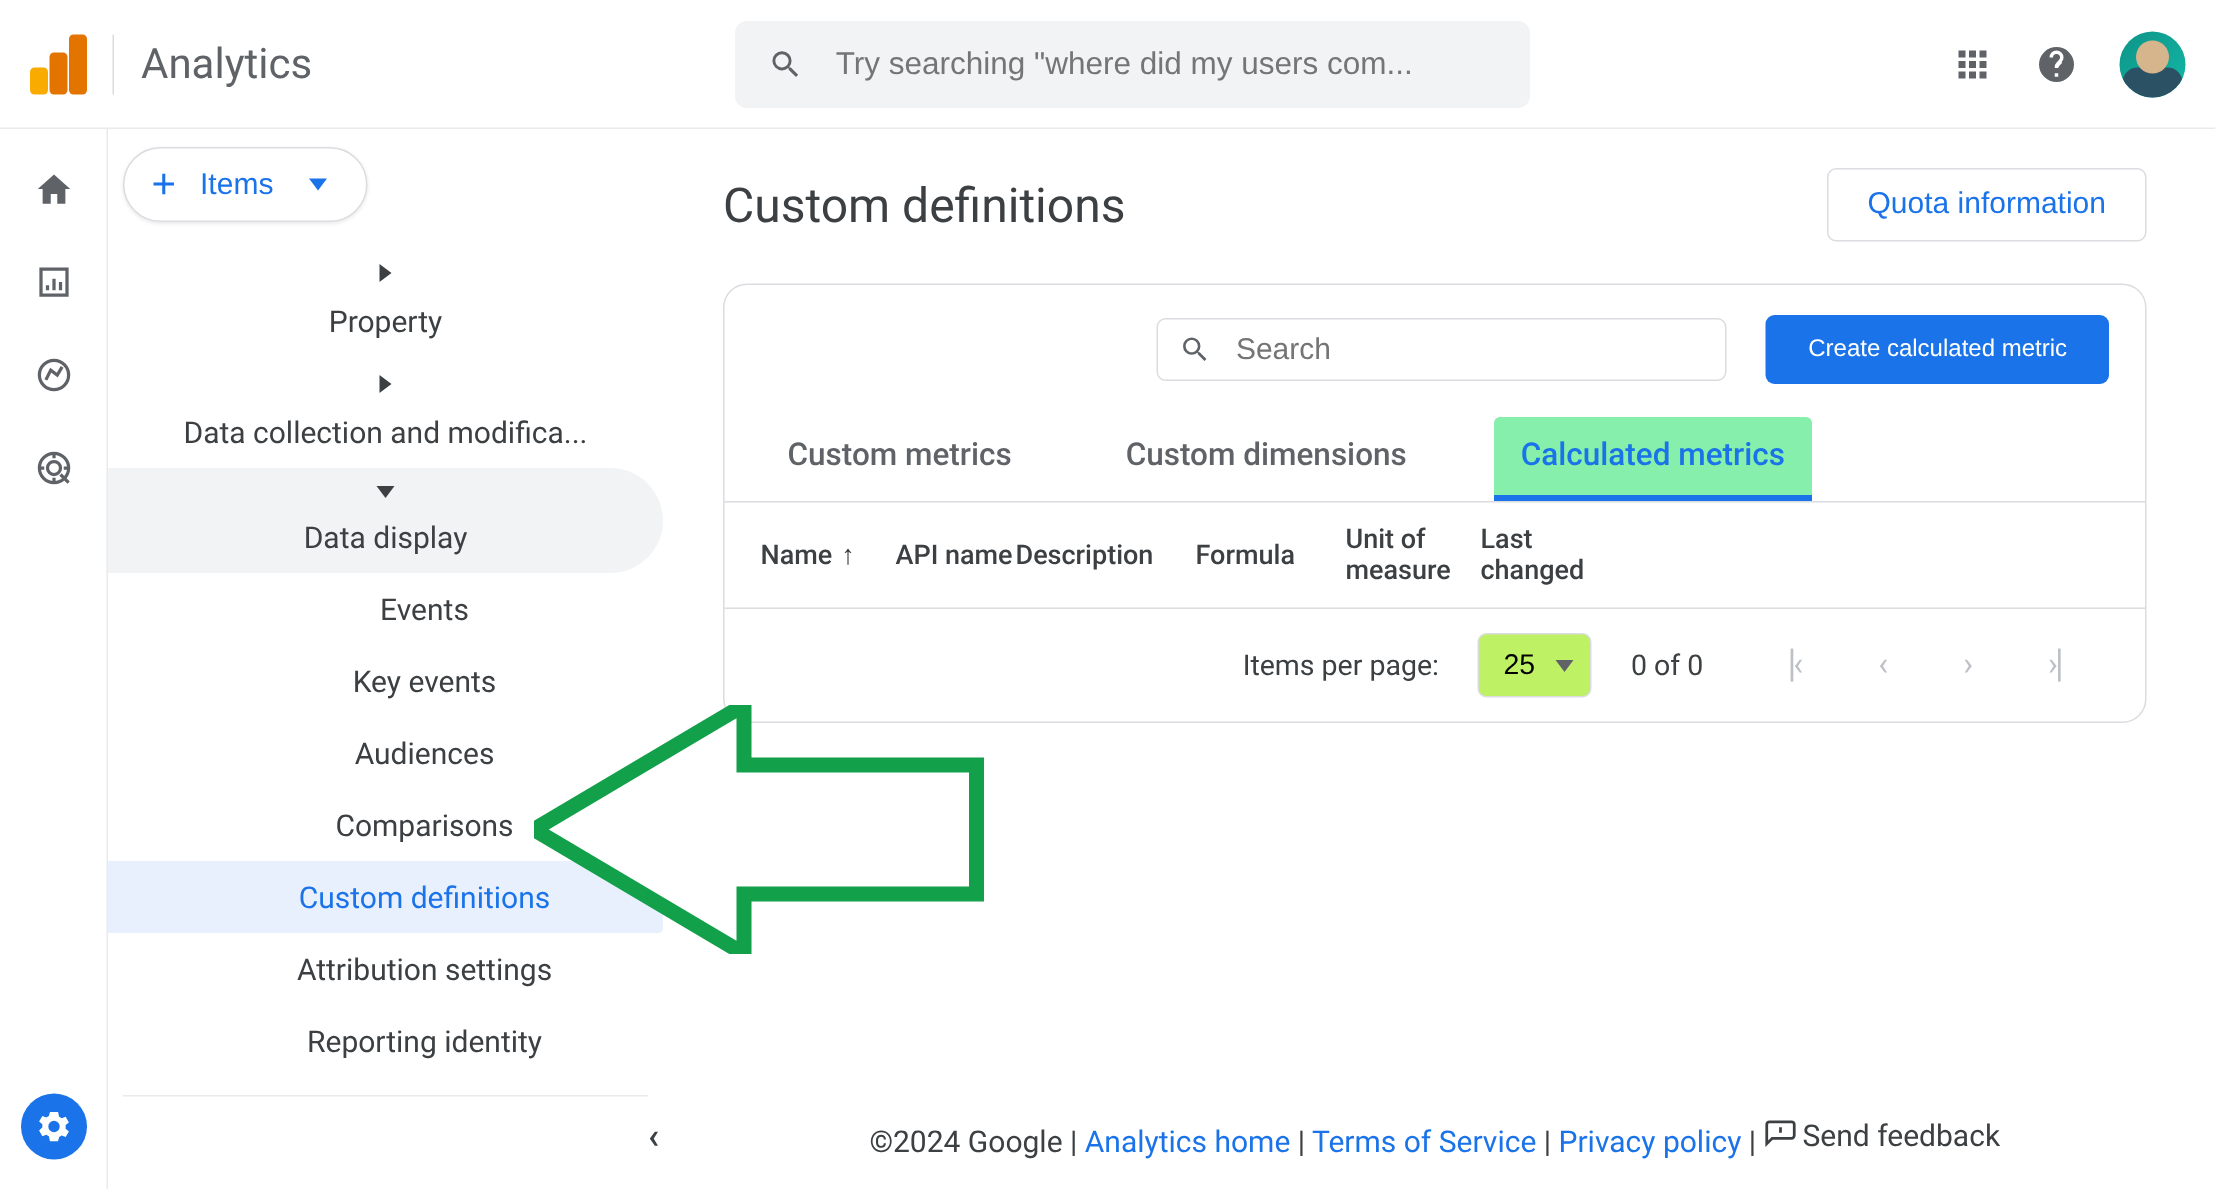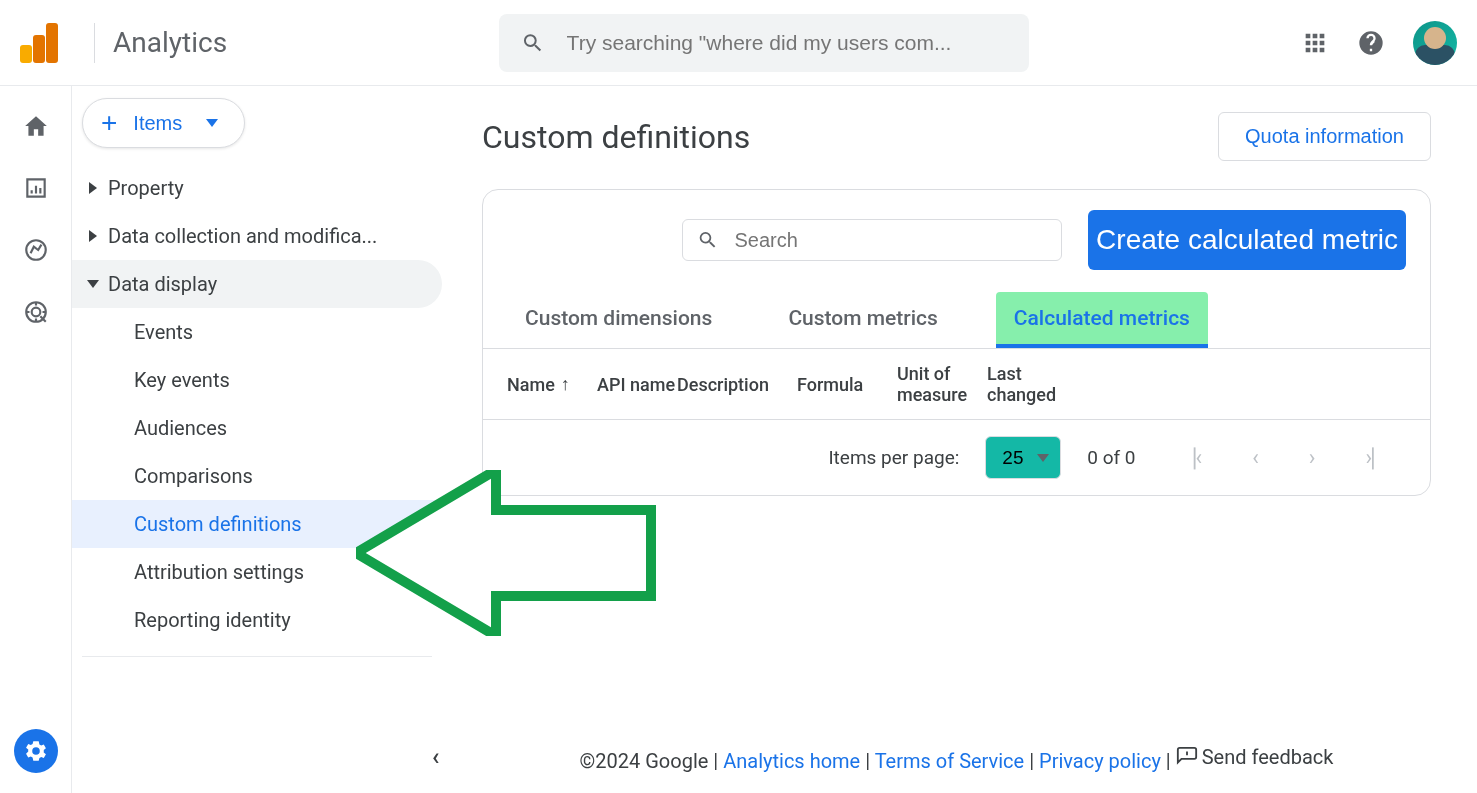--- a/index.html
+++ b/index.html
@@ -15,21 +15,21 @@
   .topbar {
     height: 86px;
     display: flex;
     align-items: center;
     padding: 0 20px;
     border-bottom: 1px solid #e8eaed;
   }
   .logo-wrap {
     display: flex;
     align-items: center;
-    gap: 36px;
+    gap: 17px;
   }
   .ga-logo { width: 38px; height: 40px; position: relative; }
   .ga-logo .bar1 { position:absolute; width:12px; height:18px; left:0; bottom:0; background:#f9ab00; border-radius:3px 3px 3px 3px;}
   .ga-logo .bar2 { position:absolute; width:12px; height:28px; left:13px; bottom:0; background:#e37400; border-radius:3px;}
   .ga-logo .bar3 { position:absolute; width:12px; height:40px; left:26px; bottom:0; background:#e37400; border-radius:3px;}
   .app-title {
     font-size: 28px;
     color: #5f6368;
     font-weight: 400;
     padding-left: 18px;
@@ -135,25 +135,26 @@
     font-weight: 500;
     box-shadow: 0 1px 3px rgba(0,0,0,.1);
     cursor: pointer;
   }
   .create-btn .plus { font-size: 28px; line-height: 1; }
   .create-btn .caret { width:0;height:0;border-left:6px solid transparent;border-right:6px solid transparent;border-top:8px solid #1a73e8; margin-left:8px;}
   .nav-row {
     display: flex;
     align-items: center;
     padding: 12px 10px;
-    gap: 4px;
+    gap: 14px;
     font-size: 20px;
     color: #3c4043;
     cursor: pointer;
     border-radius: 0 999px 999px 0;
+    flex-direction: column;
   }
   .nav-row .expand {
     width:22px; display:flex; align-items:center; justify-content:center;
   }
   .nav-row.level1 .nav-label { font-weight: 400; }
   .nav-row.active-group { background:#f1f3f4; }
   .nav-row.level2 { padding-left: 62px; }
   .nav-row.selected { background:#e8f0fe; color:#1a73e8; border-radius: 0 3px 3px 0;}
   .caret-right { width:0;height:0;border-top:6px solid transparent;border-bottom:6px solid transparent;border-left:8px solid #3c4043;}
   .caret-down { width:0;height:0;border-left:6px solid transparent;border-right:6px solid transparent;border-top:8px solid #3c4043;}
@@ -213,22 +214,22 @@
     padding: 8px 14px;
     width: 380px;
     gap: 16px;
   }
   .table-search input { border:none; outline:none; font-size:20px; width:100%; color:#5f6368;}
   .primary-action {
     background:#1a73e8;
     color:#fff;
     border:none;
     border-radius:6px;
-    padding: 14px 8px;
-    font-size: 28px;
+    padding: 14px 28px;
+    font-size: 16px;
     font-weight: 500;
     cursor:pointer;
   }
   .tabs {
     display:flex;
     gap: 40px;
     padding: 0 24px;
     font-size: 21px;
   }
   .tab {
@@ -266,21 +267,21 @@
     gap: 26px;
     padding: 16px 24px;
     font-size: 19px;
     color:#3c4043;
   }
   .paginator select {
     border:1px solid #dadce0;
     border-radius:6px;
     padding:10px 36px 10px 16px;
     font-size:19px;
-    background:#14b8a6;
+    background:#bef264;
     appearance:none;
     position:relative;
   }
   .select-wrap { position:relative; }
   .select-wrap::after {
     content:""; position:absolute; right:12px; top:50%; transform:translateY(-50%);
     width:0;height:0;border-left:6px solid transparent;border-right:6px solid transparent;border-top:8px solid #5f6368;
   }
   .pager-btn { color:#bdc1c6; cursor:pointer; font-size:22px; padding:0 12px;}
   .footer {
@@ -430,22 +431,22 @@
       <div class="card-top">
         <div class="table-search">
           <svg width="24" height="24" viewBox="0 0 24 24" fill="#5f6368">
               <path d="M15.5 14h-.79l-.28-.27A6.471 6.471 0 0016 9.5 6.5 6.5 0 109.5 16a6.47 6.47 0 004.23-1.57l.27.28v.79l5 4.99L20.49 19l-4.99-5zm-6 0C7.01 14 5 11.99 5 9.5S7.01 5 9.5 5 14 7.01 14 9.5 11.99 14 9.5 14z"></path>
             </svg>
           <input type="text" placeholder="Search" style="">
         </div>
         <button class="primary-action">Create calculated metric</button>
       </div>
       <div class="tabs">
+        <div class="tab">Custom metrics</div>
         <div class="tab">Custom dimensions</div>
-        <div class="tab">Custom metrics</div>
         <div class="tab active">Calculated metrics</div>
       </div>
       <div class="table-header">
         <div class="th name">
             <span>Name</span>
             <span class="sort-arrow">↑</span>
           </div>
         <div class="th api">API name</div>
         <div class="th desc">Description</div>
         <div class="th formula">Formula</div>

